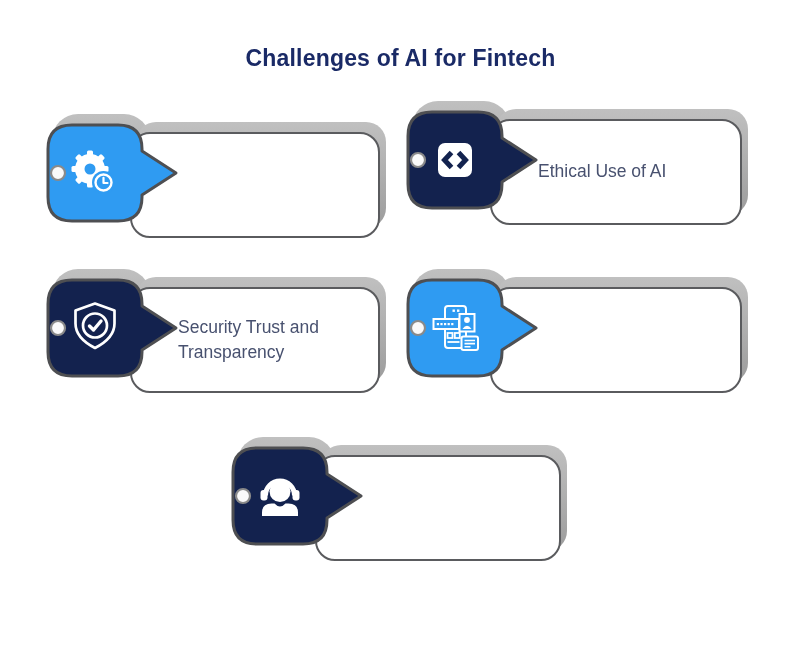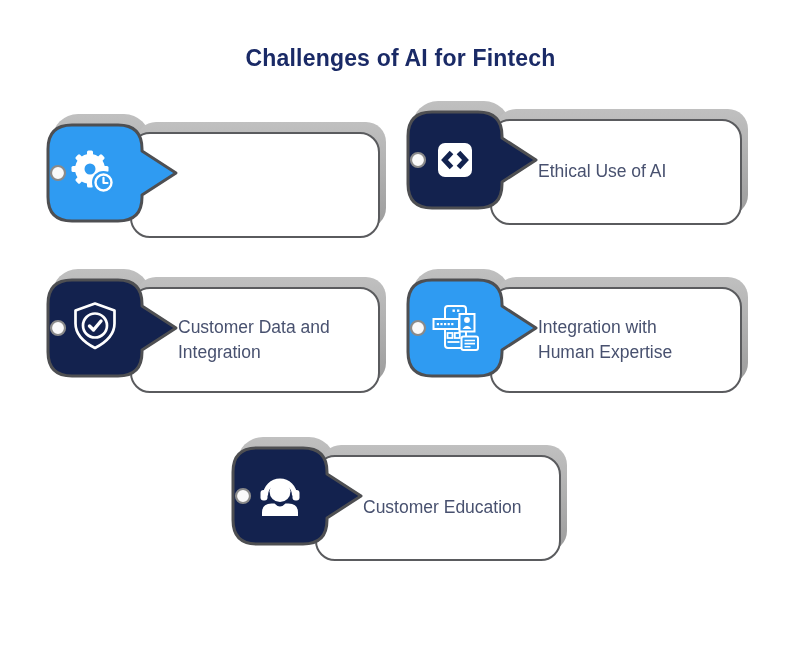--- a/index.html
+++ b/index.html
@@ -109,42 +109,38 @@
         <polyline points="52.5,42.5 59.5,50 52.5,57.5" fill="none" stroke-width="5" stroke="#13224E"></polyline>
       </g>
     </svg>
   </div>
 
   <div class="card" style="left:45px;top:268px">
     <div class="shadow shadow-icon"></div>
     <div class="shadow shadow-panel" style="width:250px"></div>
     <div class="panel" style="width:250px"></div>
     <div class="label">
-      <div>Customer Data and</div>
-      <div>Integration</div>
+      <div>Security Trust and</div>
+      <div>Transparency</div>
     </div>
     <svg class="tag" width="134" height="100" viewBox="0 0 134 100">
       <path d="M26,2 H72 Q96,2 96,26 V28 L130,50 96,72 V74 Q96,98 72,98 H26 Q2,98 2,74 V26 Q2,2 26,2 Z" stroke="#4E4F52" stroke-width="3" stroke-linejoin="round" fill="#13224E"></path>
       <circle cx="12" cy="50" r="7" fill="#FAFAFA" stroke="#8A8A8A" stroke-width="2.2"></circle>
       <g stroke="#fff" fill="none" stroke-linejoin="round">
         <path d="M49,25.5 L68.5,32.5 V45.5 Q68.5,60 49,70 Q29.5,60 29.5,45.5 V32.5 Z" stroke-width="2.7"></path>
         <circle cx="49" cy="47.5" r="12" stroke-width="2.7"></circle>
         <polyline points="43.5,48 47.5,52 55,43" stroke-width="3.4" stroke-linecap="round"></polyline>
       </g>
     </svg>
   </div>
 
   <div class="card" style="left:405px;top:268px">
     <div class="shadow shadow-icon"></div>
     <div class="shadow shadow-panel" style="width:252px"></div>
     <div class="panel" style="width:252px"></div>
-    <div class="label">
-      <div>Integration with</div>
-      <div>Human Expertise</div>
-    </div>
     <svg class="tag" width="134" height="100" viewBox="0 0 134 100">
       <path d="M26,2 H72 Q96,2 96,26 V28 L130,50 96,72 V74 Q96,98 72,98 H26 Q2,98 2,74 V26 Q2,2 26,2 Z" stroke="#4E4F52" stroke-width="3" stroke-linejoin="round" fill="#2F9BF2"></path>
       <circle cx="12" cy="50" r="7" fill="#FAFAFA" stroke="#8A8A8A" stroke-width="2.2"></circle>
       <g stroke="#fff" fill="none" stroke-width="2">
         <rect x="39" y="28" width="21" height="42" rx="3"></rect>
         <rect x="46.5" y="31.5" width="2.4" height="2.4" fill="#fff" stroke="none"></rect>
         <rect x="51" y="31.5" width="2.4" height="2.4" fill="#fff" stroke="none"></rect>
         <rect x="27.5" y="41" width="25.5" height="10" fill="#2F9BF2"></rect>
         <rect x="30.8" y="45" width="2.2" height="2.2" fill="#fff" stroke="none"></rect>
         <rect x="34.4" y="45" width="2.2" height="2.2" fill="#fff" stroke="none"></rect>
@@ -161,21 +157,20 @@
         <path d="M58.5,62.5 H69 M58.5,65.6 H69 M58.5,68.7 H64.5" stroke-width="1.6"></path>
       </g>
     </svg>
   </div>
 
   <div class="card" style="left:230px;top:436px">
     <div class="shadow shadow-icon"></div>
     <div class="shadow shadow-panel" style="width:246px"></div>
     <div class="panel" style="width:246px"></div>
     <div class="label">
-      <div>Customer Education</div>
     </div>
     <svg class="tag" width="134" height="100" viewBox="0 0 134 100">
       <path d="M26,2 H72 Q96,2 96,26 V28 L130,50 96,72 V74 Q96,98 72,98 H26 Q2,98 2,74 V26 Q2,2 26,2 Z" stroke="#4E4F52" stroke-width="3" stroke-linejoin="round" fill="#13224E"></path>
       <circle cx="12" cy="50" r="7" fill="#FAFAFA" stroke="#8A8A8A" stroke-width="2.2"></circle>
       <g fill="#fff">
         <path d="M34.5,49.5 A14.5,14.5 0 1 1 63.5,49.5" fill="none" stroke="#fff" stroke-width="5"></path>
         <rect x="29.5" y="44" width="7" height="10.5" rx="3"></rect>
         <rect x="61.5" y="44" width="7" height="10.5" rx="3"></rect>
         <circle cx="49" cy="45.5" r="10.5"></circle>
         <path d="M31,70 V66.5 Q31,57.5 40.5,57.5 L43.5,57.5 Q49,63.5 54.5,57.5 L57.5,57.5 Q67,57.5 67,66.5 V70 Z"></path>

